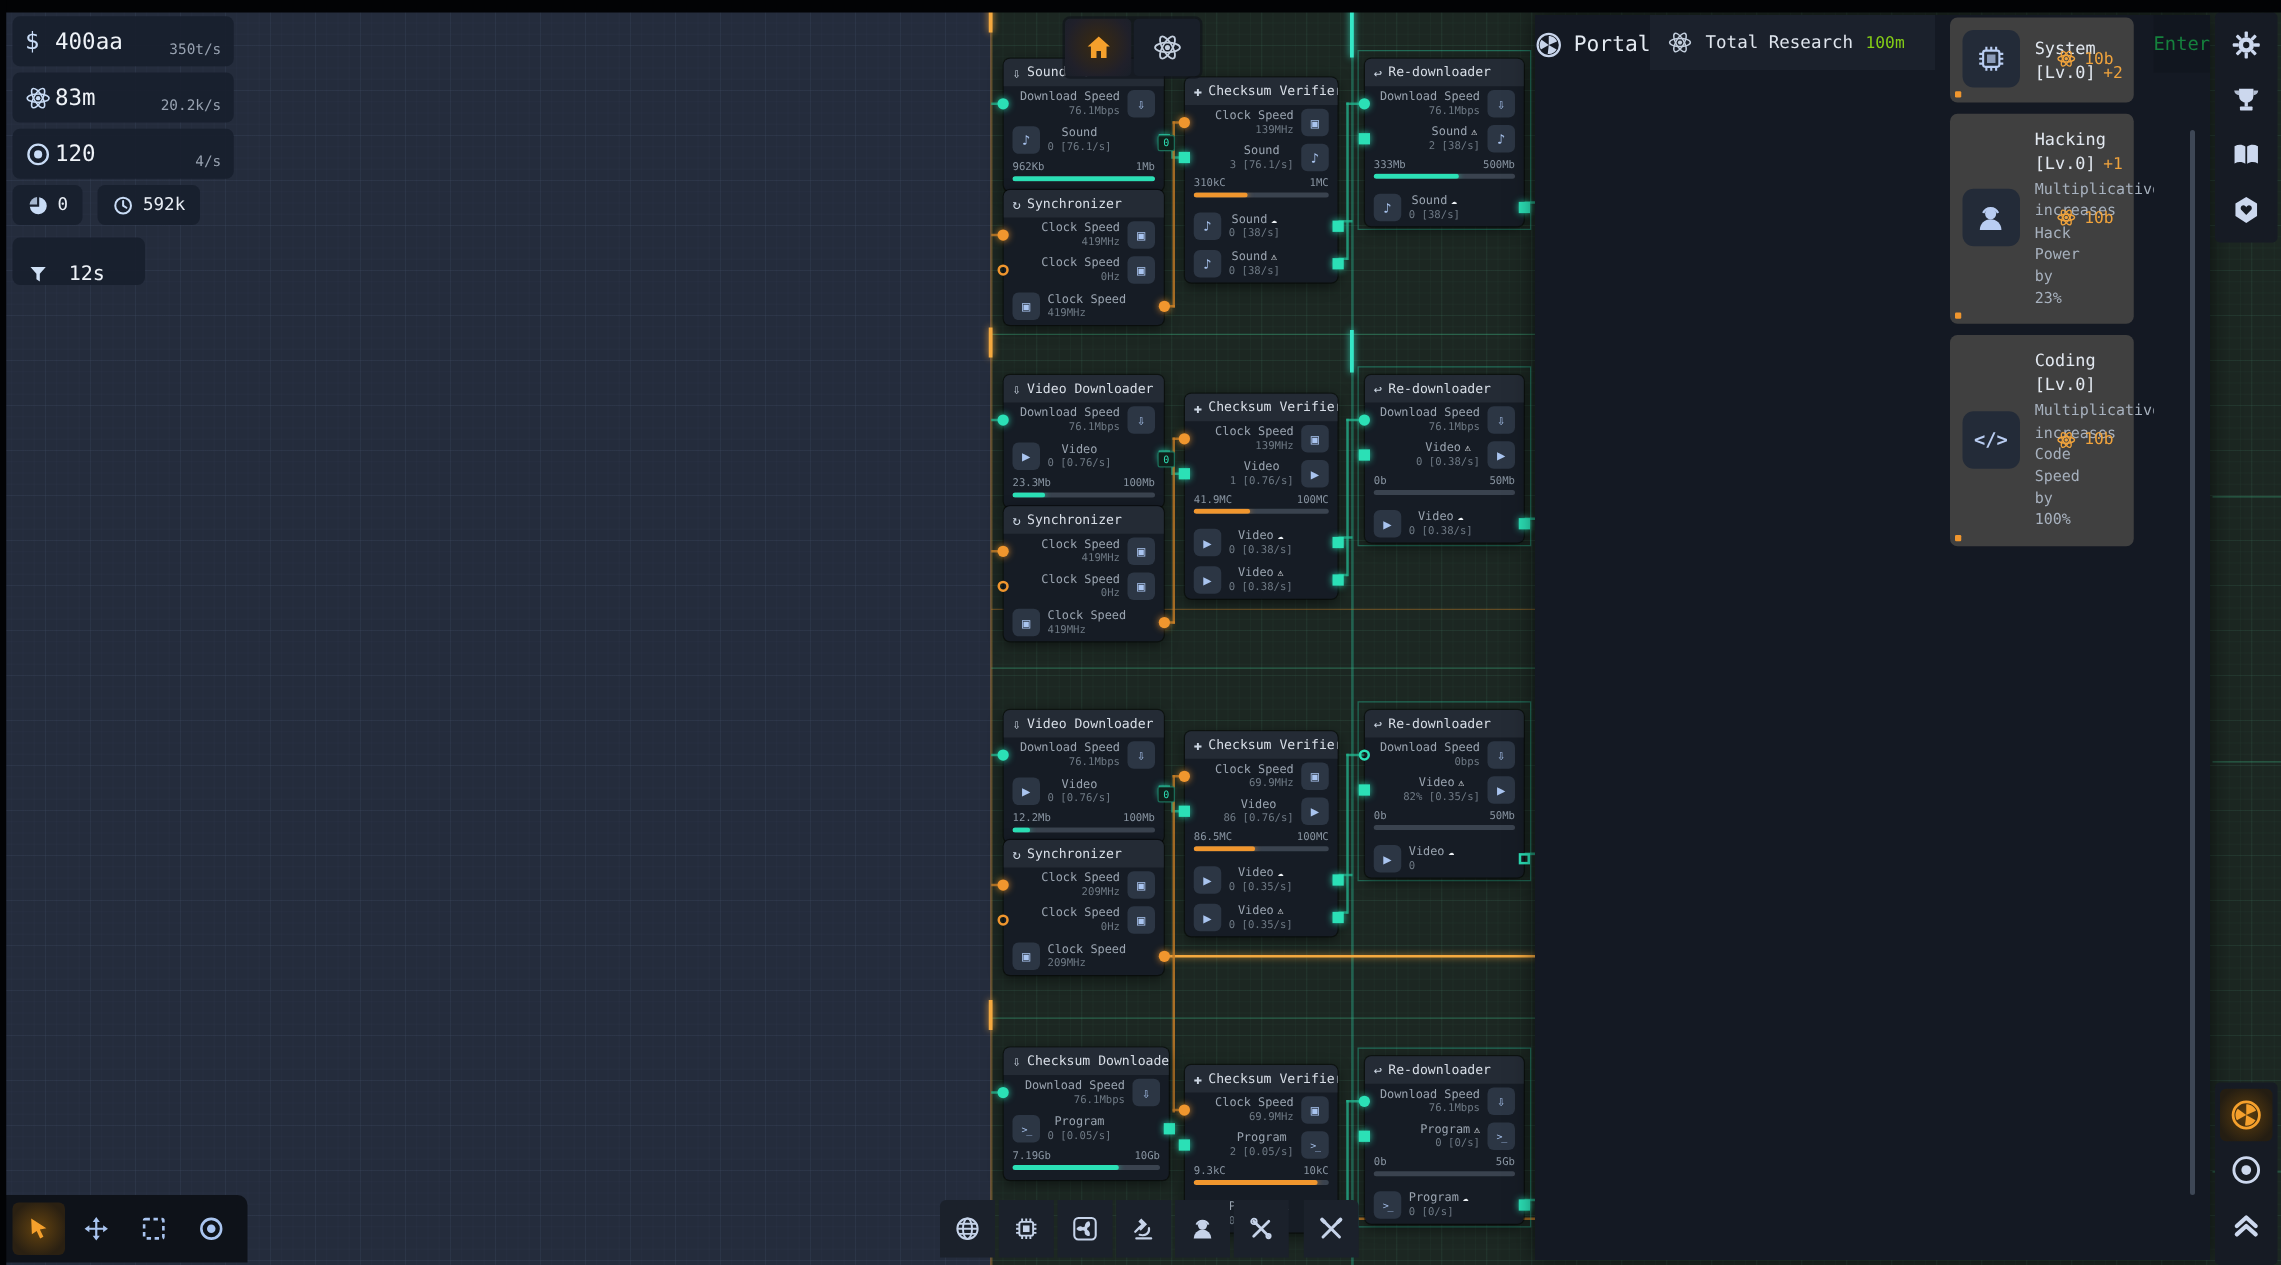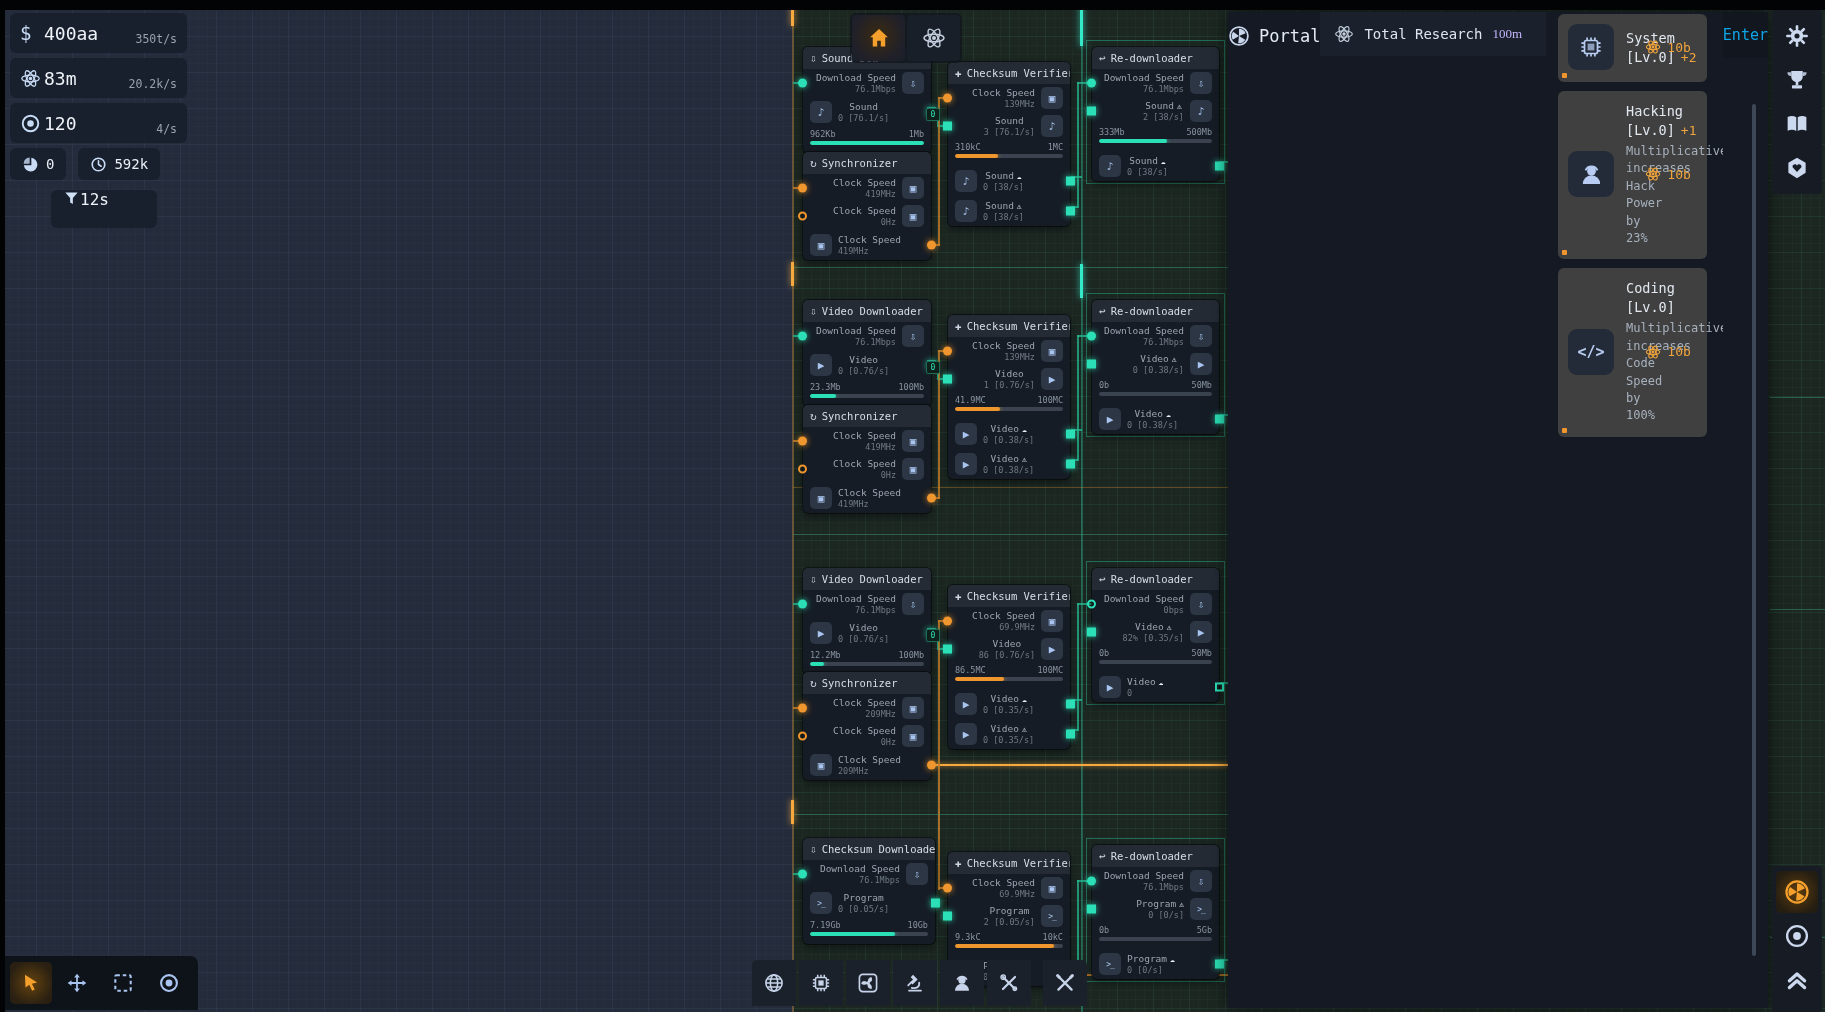--- a/index.html
+++ b/index.html
@@ -75,22 +75,22 @@
   .hud-card{display:flex;align-items:center;width:177px;height:40px;margin-bottom:5px;
     background:rgba(24,31,45,.93);border-radius:6px;padding:0 10px;}
   .hud-card .hicon{width:24px;color:#c9dcf6;display:flex;align-items:center;font-size:19px;flex:none;}
   .hud-card .hval{font-size:18px;color:#eff3f8;}
   .hud-card .hrate{margin-left:auto;font-size:11.5px;color:#97a1b0;align-self:flex-end;padding-bottom:7px;}
   .hud-chips{display:flex;gap:12px;margin-top:3px;}
   .hud-chip{display:flex;align-items:center;gap:7px;height:32px;background:rgba(24,31,45,.93);
     border-radius:6px;padding:0 12px;}
   .hud-chip .hicon{color:#c9dcf6;display:flex;font-size:14px;}
   .hud-chip .hval{font-size:14px;color:#e9eef5;}
-  .hud-timer{display:flex;align-items:flex-start;gap:0;width:106px;height:38px;background:rgba(24,31,45,.93);
-    border-radius:6px;padding:0 12px;margin-top:10px;margin-left:41px;}
+  .hud-timer{display:flex;align-items:flex-end;gap:16px;width:106px;height:38px;background:rgba(24,31,45,.93);
+    border-radius:6px;padding:0 12px;margin-top:10px;}
   .hud-timer .hval{font-size:16px;color:#edf1f7;}
   .hud-timer .hicon{color:#cfe0f5;display:flex;}
 
   
   .ctoolbar{position:absolute;left:850px;top:13px;display:flex;gap:2px;background:rgba(15,19,26,.65);
     border-radius:6px;padding:2px;z-index:10;}
   .ctool-btn{width:53px;height:46px;display:flex;align-items:center;justify-content:center;
     background:#191f29;border-radius:4px;color:#c3cedd;cursor:pointer;}
   .ctool-btn.active{color:#f5a02c;background:radial-gradient(circle at 50% 45%,#3a2a10 0%,#20202a 70%,#191f29 100%);}
 
@@ -109,35 +109,35 @@
   
   .panel{position:absolute;left:1228px;top:12px;width:540px;height:996px;background:#141923;z-index:25;
     box-shadow:0 0 18px rgba(0,0,0,.6);display:flex;}
   .panel-h{height:48px;display:flex;align-items:center;justify-content:center;gap:9px;color:#e4eaf2;
     font-size:17px;flex:none;}
   .panel-h .picon{color:#c8d4ea;display:flex;}
   .tr-row{height:44px;display:flex;align-items:center;gap:10px;background:#1b212c;margin:0 0 8px 0;
     padding:0 14px;flex:none;}
   .tr-row .hicon{color:#c3cedd;display:flex;}
   .tr-label{font-size:14px;color:#dfe5ee;}
-  .tr-value{margin-left:auto;font-size:13px;color:#c4b5fd;padding-right:10px;font-family:Liberation Serif, serif;}
+  .tr-value{margin-left:auto;font-size:13px;color:#84cc16;padding-right:10px;}
   .cards{padding:2px 16px 0 12px;overflow:hidden;flex:1;}
   .rcard{position:relative;display:flex;align-items:center;gap:12px;background:#404040;border-radius:6px;
     padding:10px 12px 12px 10px;margin-bottom:9px;min-height:64px;cursor:pointer;}
   .rcard .ricon{width:46px;height:46px;border-radius:9px;background:#232b38;color:#b9cdf2;
     display:flex;align-items:center;justify-content:center;flex:none;font-size:15px;font-weight:bold;}
   .rbody{flex:1;min-width:0;}
   .rtitle{font-size:13.5px;color:#e2e8f0;}
   .rbadge{color:#f0a33c;margin-left:6px;font-size:13px;}
   .rdesc{font-size:12px;color:#a7b1be;line-height:1.45;margin-top:4px;}
   .rcost{display:flex;align-items:center;gap:6px;color:#f0a33c;font-size:13px;flex:none;padding-right:4px;}
   .rdot{position:absolute;left:4px;bottom:4px;width:5px;height:5px;background:#f0962e;border-radius:1px;}
   .scrollbar{position:absolute;right:13px;top:92px;width:4px;height:862px;background:#3e4756;border-radius:2px;z-index:26;}
   .enter-bar{height:46px;background:#11161f;display:flex;align-items:center;justify-content:center;
-    font-size:15px;color:#0ea5e9;flex:none;cursor:pointer;}
+    font-size:15px;color:#15803d;flex:none;cursor:pointer;}
 
   
   .side{position:absolute;left:1772px;width:50px;background:#161b24;z-index:30;border-radius:4px;
     display:flex;flex-direction:column;align-items:center;padding:4px 0;}
   .side.top{top:10px;}
   .side.bottom{top:866px;height:146px;justify-content:flex-start;}
   .side-btn{width:42px;height:42px;display:flex;align-items:center;justify-content:center;
     color:#ccd8ee;cursor:pointer;border-radius:5px;margin:1px 0;}
   .side-btn.active{color:#f5a02c;background:radial-gradient(circle at 50% 50%,#5d3e0e 0%,#241d12 78%);}
   svg{display:block;}

